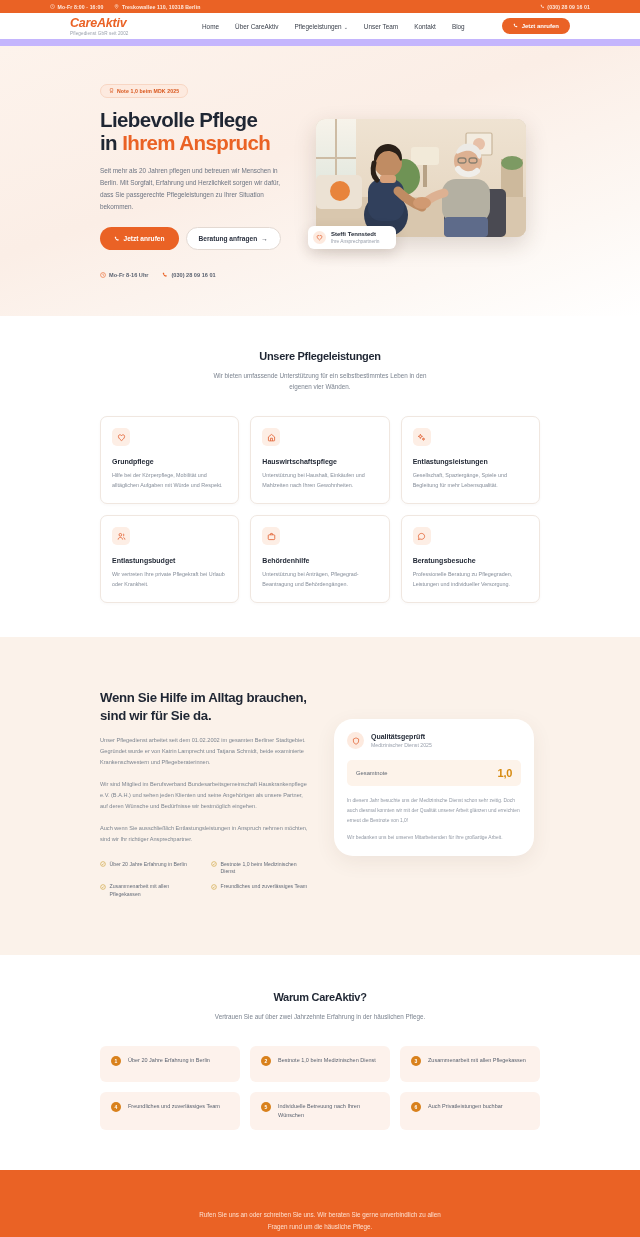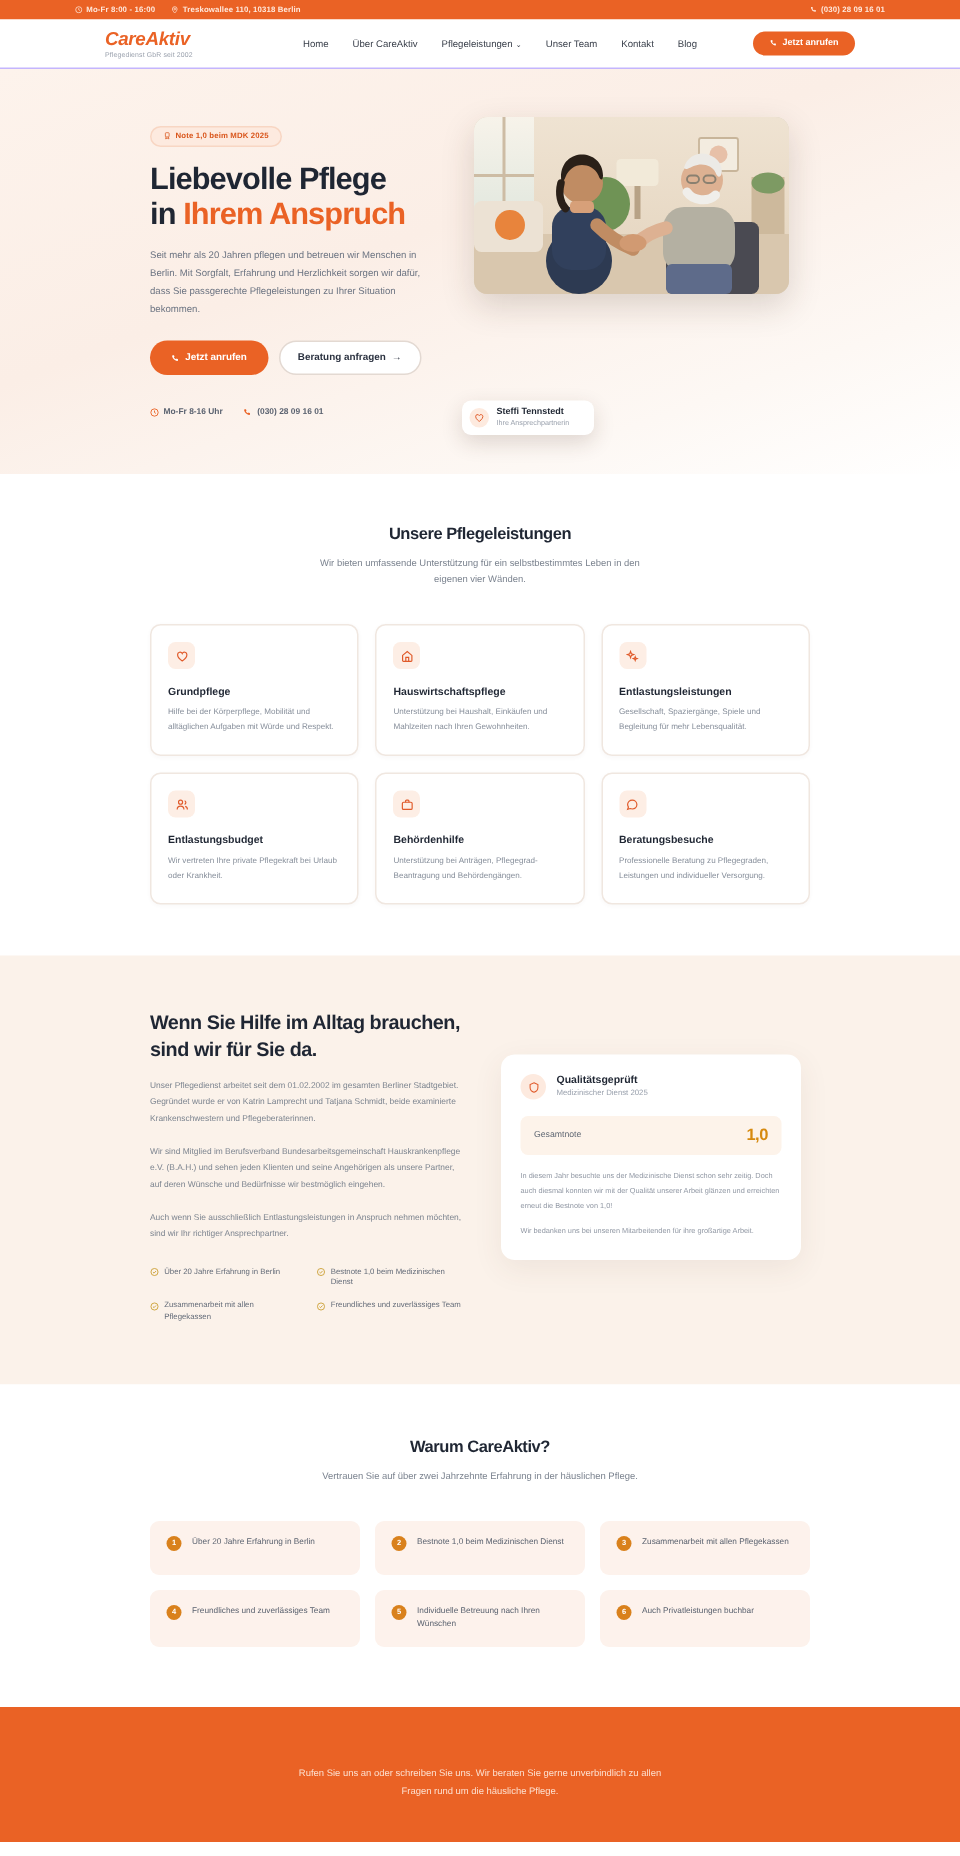--- a/index.html
+++ b/index.html
@@ -30,21 +30,21 @@
   .tb-left { display: flex; align-items: center; gap: 11px; }
   .tb-item { display: flex; align-items: center; gap: 2.5px; white-space: nowrap; }
   .tb-item svg { display: block; }
 
   
   .nav {
     background: #fff;
     height: 33px;
     display: flex;
     align-items: center;
-    border-bottom: 1px solid #c4b5fd;
+    border-bottom: 7px solid #c4b5fd;
   }
   .nav-inner { width: 500px; margin: 0 auto; display: flex; align-items: center; }
   .brand { width: 120px; }
   .brand-name {
     color: #ea6225;
     font-size: 12.5px;
     font-weight: 700;
     font-style: italic;
     letter-spacing: -.2px;
     line-height: 1;
@@ -66,21 +66,21 @@
     border: none;
     cursor: pointer;
     white-space: nowrap;
   }
 
   
   .hero {
     background: linear-gradient(160deg,#fdf3ec 0%, #fbeee6 42%, #fdf8f4 78%, #ffffff 100%);
     padding: 30px 0 38px;
   }
-  .hero-inner { width: 440px; margin: 0 auto; display: flex; gap: 11px; }
+  .hero-inner { width: 440px; margin: 0 auto; display: flex; gap: 11px; align-items: center; }
   .hero-left { width: 205px; padding-top: 6px; }
   .badge {
     display: inline-flex;
     align-items: center;
     gap: 3px;
     background: #fdeadf;
     border: 1px solid #f8d6c3;
     color: #d9561c;
     border-radius: 30px;
     padding: 3px 8px;
@@ -206,38 +206,38 @@
   .svc-ico {
     width: 18px; height: 18px; border-radius: 5px;
     background: #fdeee5;
     display: flex; align-items: center; justify-content: center;
   }
   .svc-title { font-size: 7px; font-weight: 700; color: #1f2633; margin-top: 12px; }
   .svc-desc { font-size: 5.4px; color: #868e9a; line-height: 1.85; margin-top: 5px; }
 
   
   .about { background: #fbf2ea; padding: 36px 0 40px; }
-  .about-inner { width: 440px; margin: 0 auto; display: flex; gap: 22px; }
+  .about-inner { width: 440px; margin: 16px auto; display: flex; gap: 22px; }
   .about-left { width: 212px; }
   .about-left h2 {
     font-size: 13.2px;
     line-height: 1.32;
     font-weight: 700;
     color: #1f2633;
     letter-spacing: -.3px;
   }
   .about-p { font-size: 5.6px; color: #7d8590; line-height: 1.95; margin-top: 11px; }
   .checks { display: grid; grid-template-columns: 1fr 1fr; gap: 7px 10px; margin-top: 16px; }
   .check { display: flex; gap: 3.5px; align-items: flex-start; font-size: 5.2px; color: #646c79; line-height: 1.5; }
   .check svg { flex: 0 0 6px; margin-top: .5px; }
 
   .quality-card {
     width: 200px;
     background: #fff;
-    border-radius: 9px;
+    border-radius: 19px;
     padding: 13px;
     box-shadow: 0 6px 20px rgba(90,65,45,.08);
     align-self: flex-start;
     margin-top: 30px;
   }
   .q-head { display: flex; align-items: center; gap: 7px; }
   .q-ico {
     width: 17px; height: 17px; border-radius: 50%; background: #fdeadf;
     display: flex; align-items: center; justify-content: center; flex: 0 0 17px;
   }

